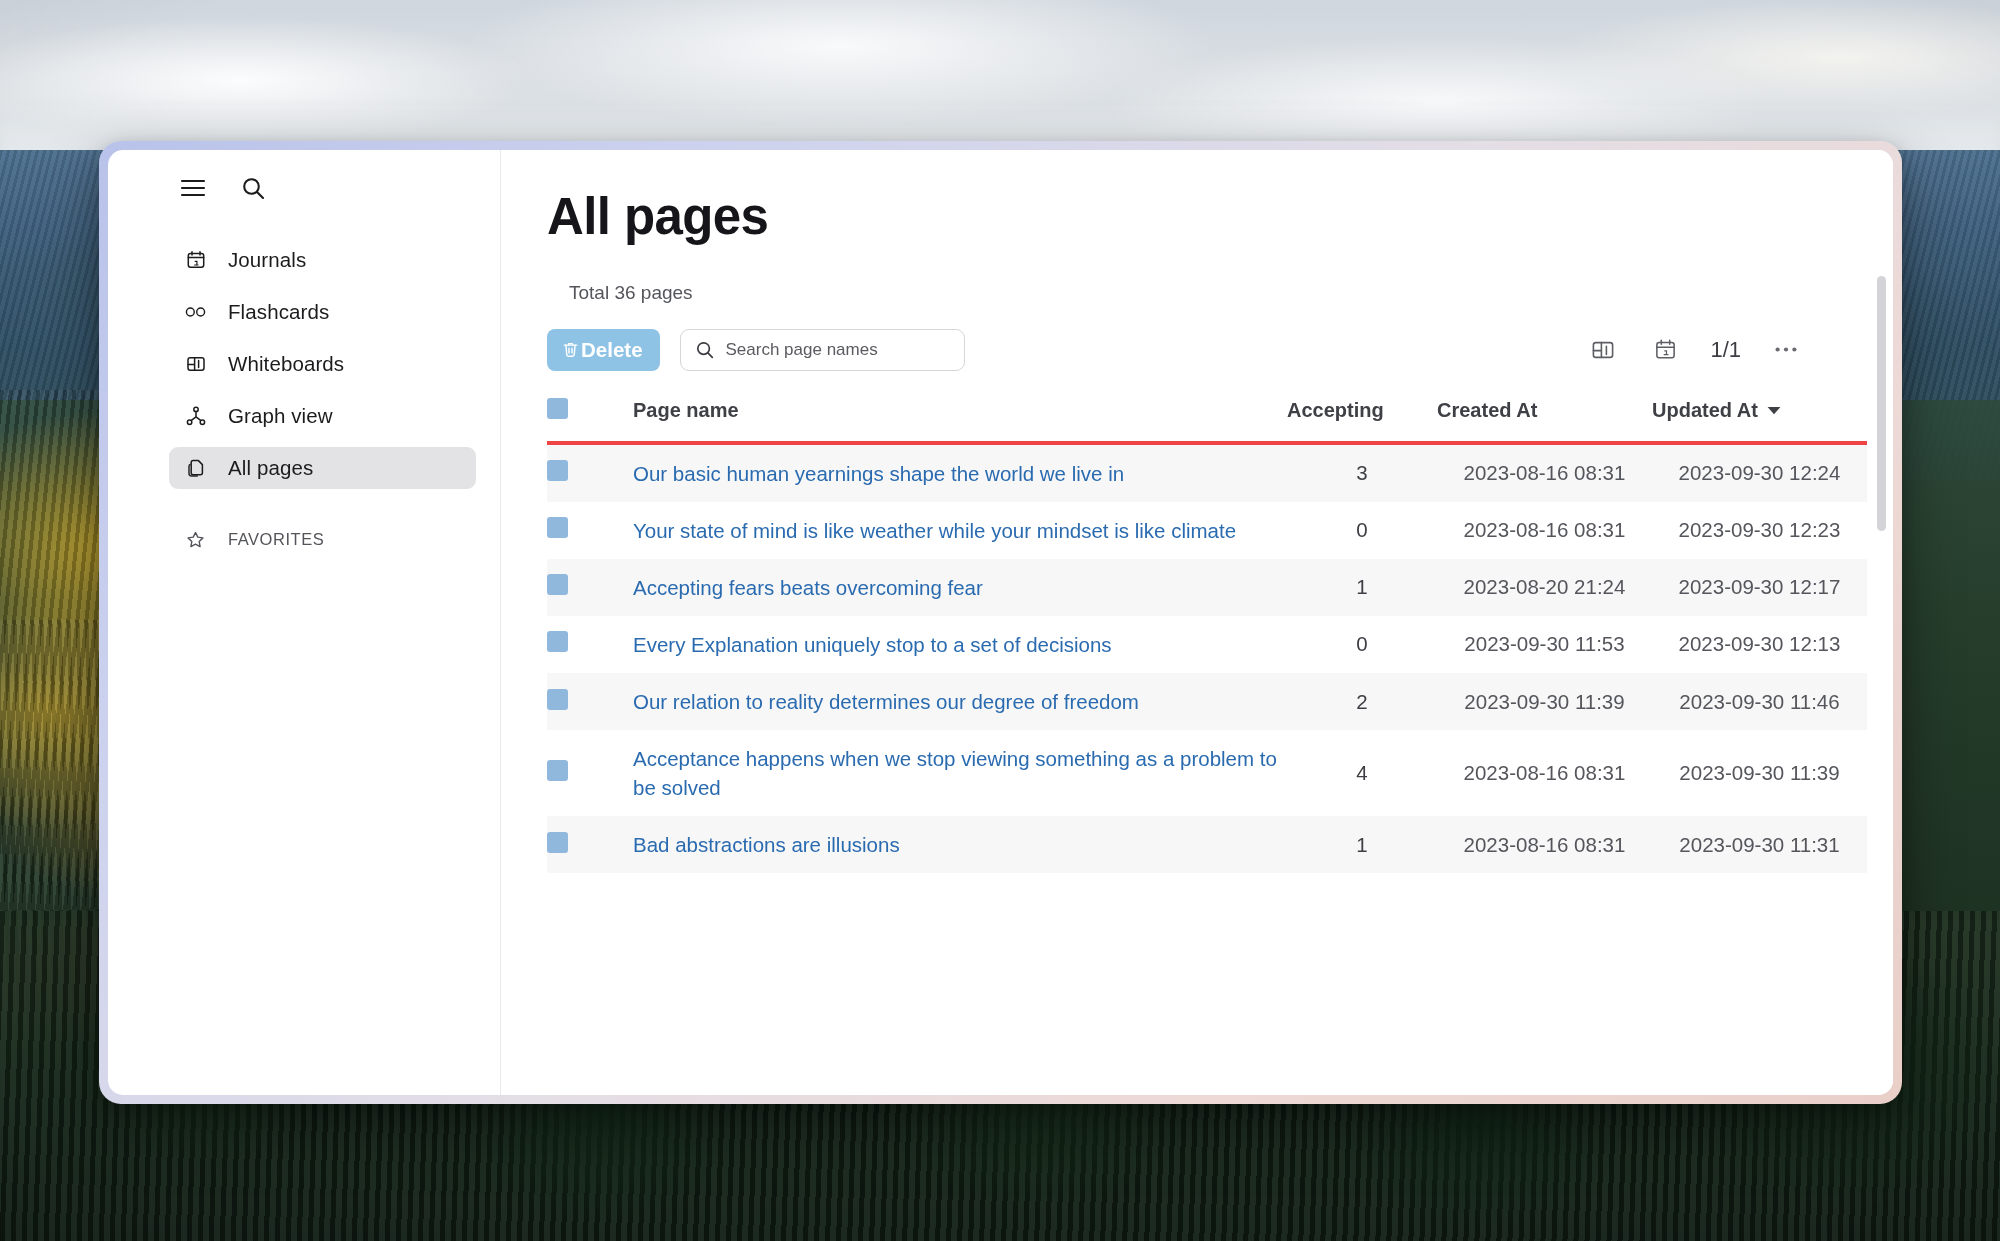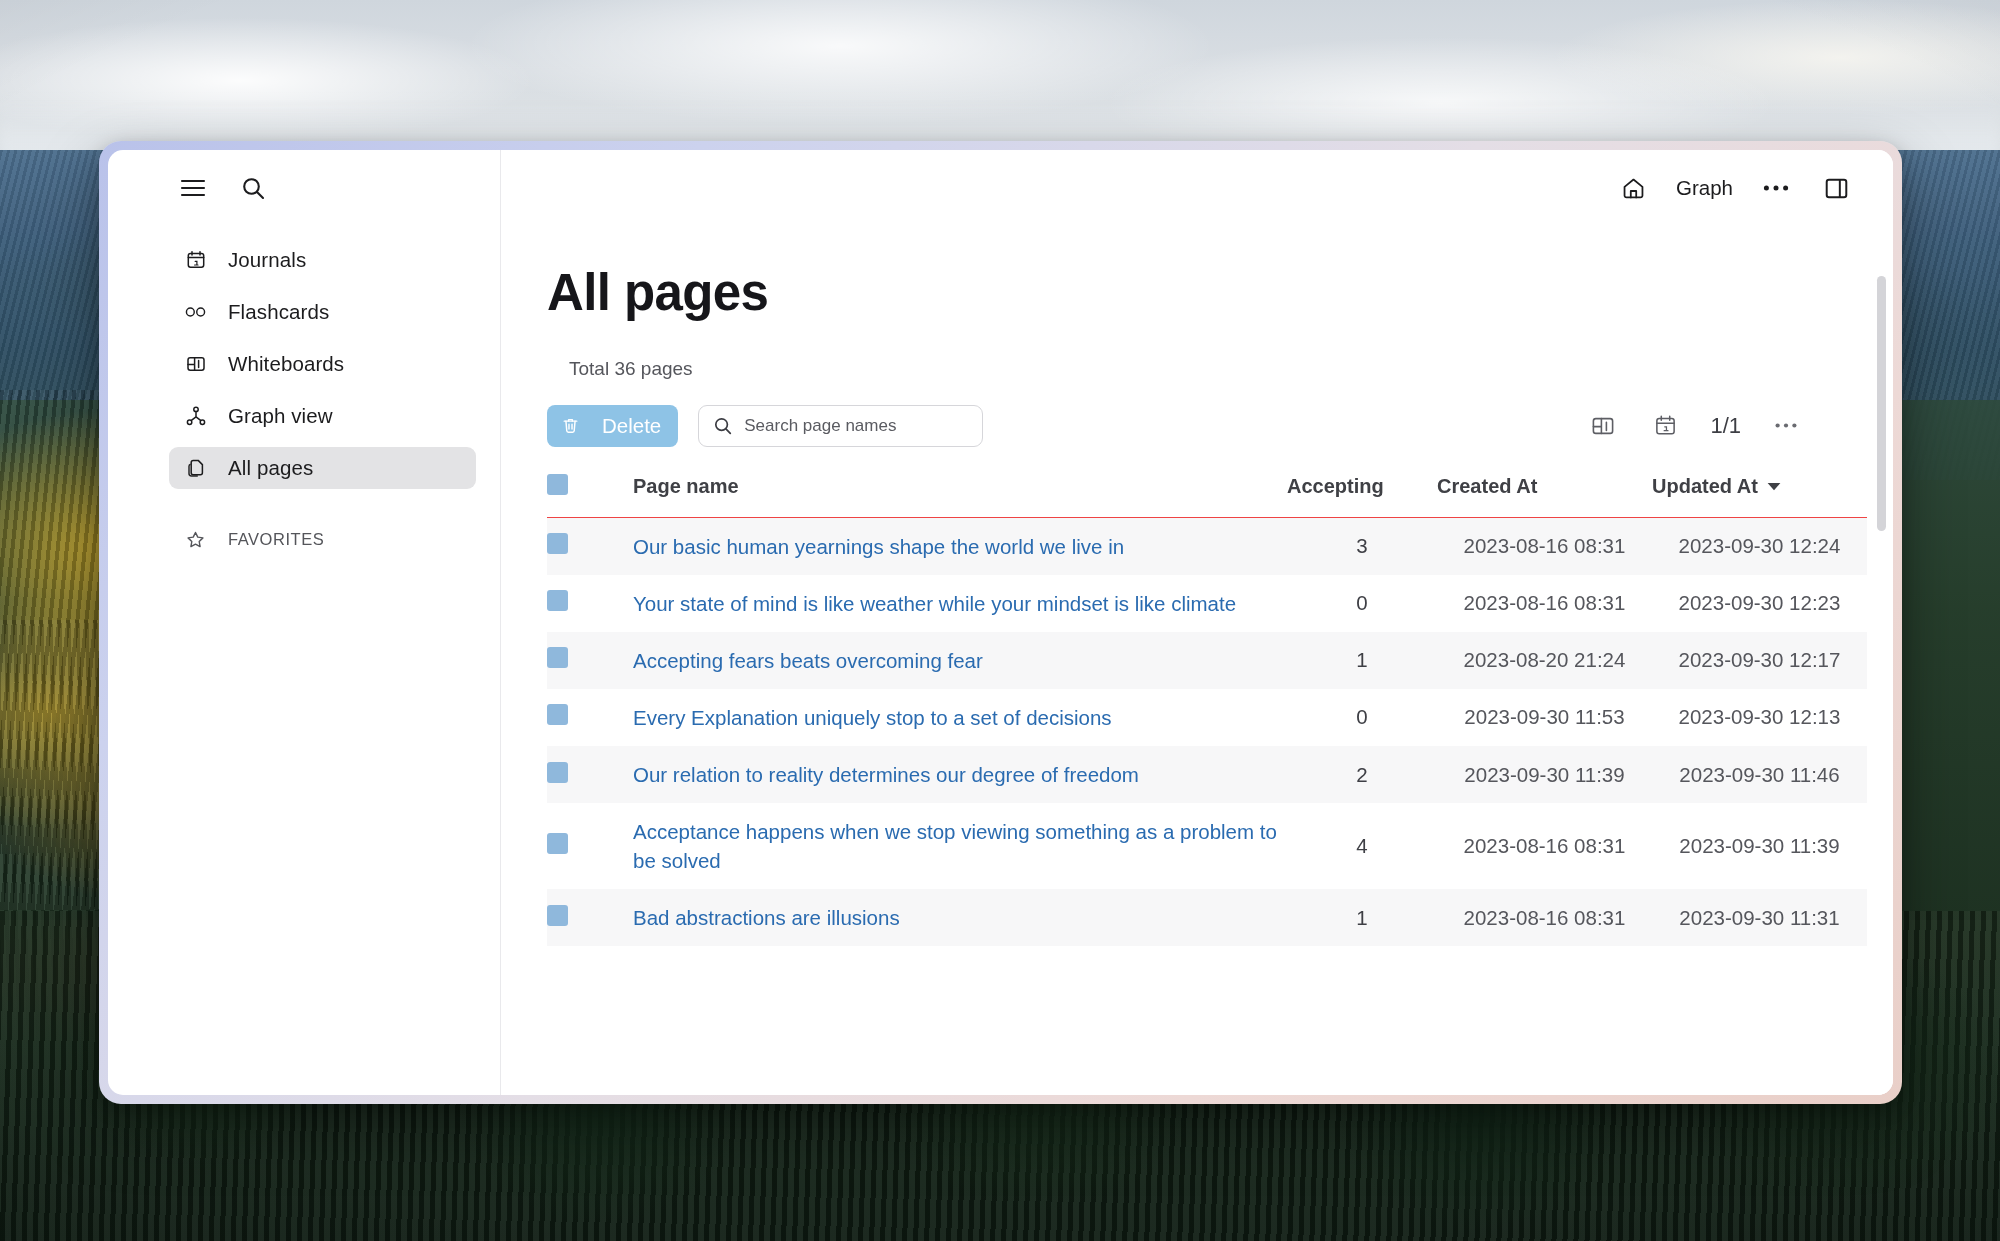--- a/index.html
+++ b/index.html
@@ -238,30 +238,31 @@
 
   .toolbar {
     margin-top: 25px;
     display: flex;
     align-items: center;
     gap: 20px;
   }
   #delete-button {
     display: inline-flex;
     align-items: center;
-    gap: 22px;
+    gap: 1px;
     background: #8ec3e6;
     color: #fff;
     border: none;
     border-radius: 8px;
     height: 42px;
     padding: 0 17px 0 14px;
     font-size: 20.5px;
     font-family: inherit;
     cursor: pointer;
+    font-weight: bold;
   }
   #search-box {
     display: flex;
     align-items: center;
     gap: 11px;
     width: 285px;
     height: 42px;
     border: 1px solid #d6d6da;
     border-radius: 9px;
     padding: 0 14px;
@@ -293,21 +294,21 @@
     width: 1320px;
     border-collapse: collapse;
     table-layout: fixed;
   }
   #pages-table th {
     font-size: 20px;
     font-weight: 700;
     color: #3f4045;
     text-align: left;
     padding: 0 0 17px 0;
-    border-bottom: 1px solid #ef4444;
+    border-bottom: 4px solid #ef4444;
   }
   th.col-check { width: 86px; padding-left: 18px; }
   th.col-name  { width: 654px; }
   th.col-back  { width: 150px; text-align: center; }
   th.col-cre   { width: 215px; text-align: center; }
   th.col-upd   { width: 215px; text-align: center; }
 
   #pages-table td {
     font-size: 20.5px;
     padding: 14px 0;
@@ -454,44 +455,20 @@
                 <path d="M10 2.6l2.4 4.9 5.4.8-3.9 3.8.9 5.4-4.8-2.6-4.8 2.6.9-5.4L2.2 8.3l5.4-.8z"></path>
               </svg>
             </span>
             <span class="fav-label">FAVORITES</span>
           </div>
         </div>
       </aside>
 
       <section id="main">
 
-        <div class="main-top">
-          <div class="top-right-group">
-            <div class="icon-btn">
-              <svg width="25" height="25" viewBox="0 0 24 24" fill="none" stroke="#1c1c1e" stroke-width="1.7" stroke-linejoin="round" stroke-linecap="round">
-                <path d="M3.4 10.4L12 3.4l8.6 7v8.4a1.8 1.8 0 0 1-1.8 1.8H5.2a1.8 1.8 0 0 1-1.8-1.8z"></path>
-                <path d="M9.4 20.6v-6.2h5.2v6.2"></path>
-              </svg>
-            </div>
-            <span class="graph-label">Graph</span>
-            <div class="icon-btn">
-              <svg width="26" height="8" viewBox="0 0 26 8" fill="#1c1c1e">
-                <circle cx="3.4" cy="4" r="2.5"></circle>
-                  <circle cx="13" cy="4" r="2.5"></circle>
-                  <circle cx="22.6" cy="4" r="2.5"></circle>
-              </svg>
-            </div>
-            <div class="icon-btn">
-              <svg width="25" height="25" viewBox="0 0 24 24" fill="none" stroke="#1c1c1e" stroke-width="1.9">
-                <rect x="2.6" y="3.6" width="18.8" height="16.8" rx="2.2"></rect>
-                <path d="M15.2 3.6v16.8"></path>
-              </svg>
-            </div>
-          </div>
-        </div>
 
         <div class="main-body">
           <h1 id="page-title">All pages</h1>
           <div id="total-count">Total 36 pages</div>
 
           <div class="toolbar">
             <button id="delete-button">
               <span style="display:flex;align-items:center;">
                 <svg width="19" height="19" viewBox="0 0 20 20" fill="none" stroke="#ffffff" stroke-width="1.5" stroke-linecap="round" stroke-linejoin="round">
                   <path d="M3.4 5.4h13.2"></path>

